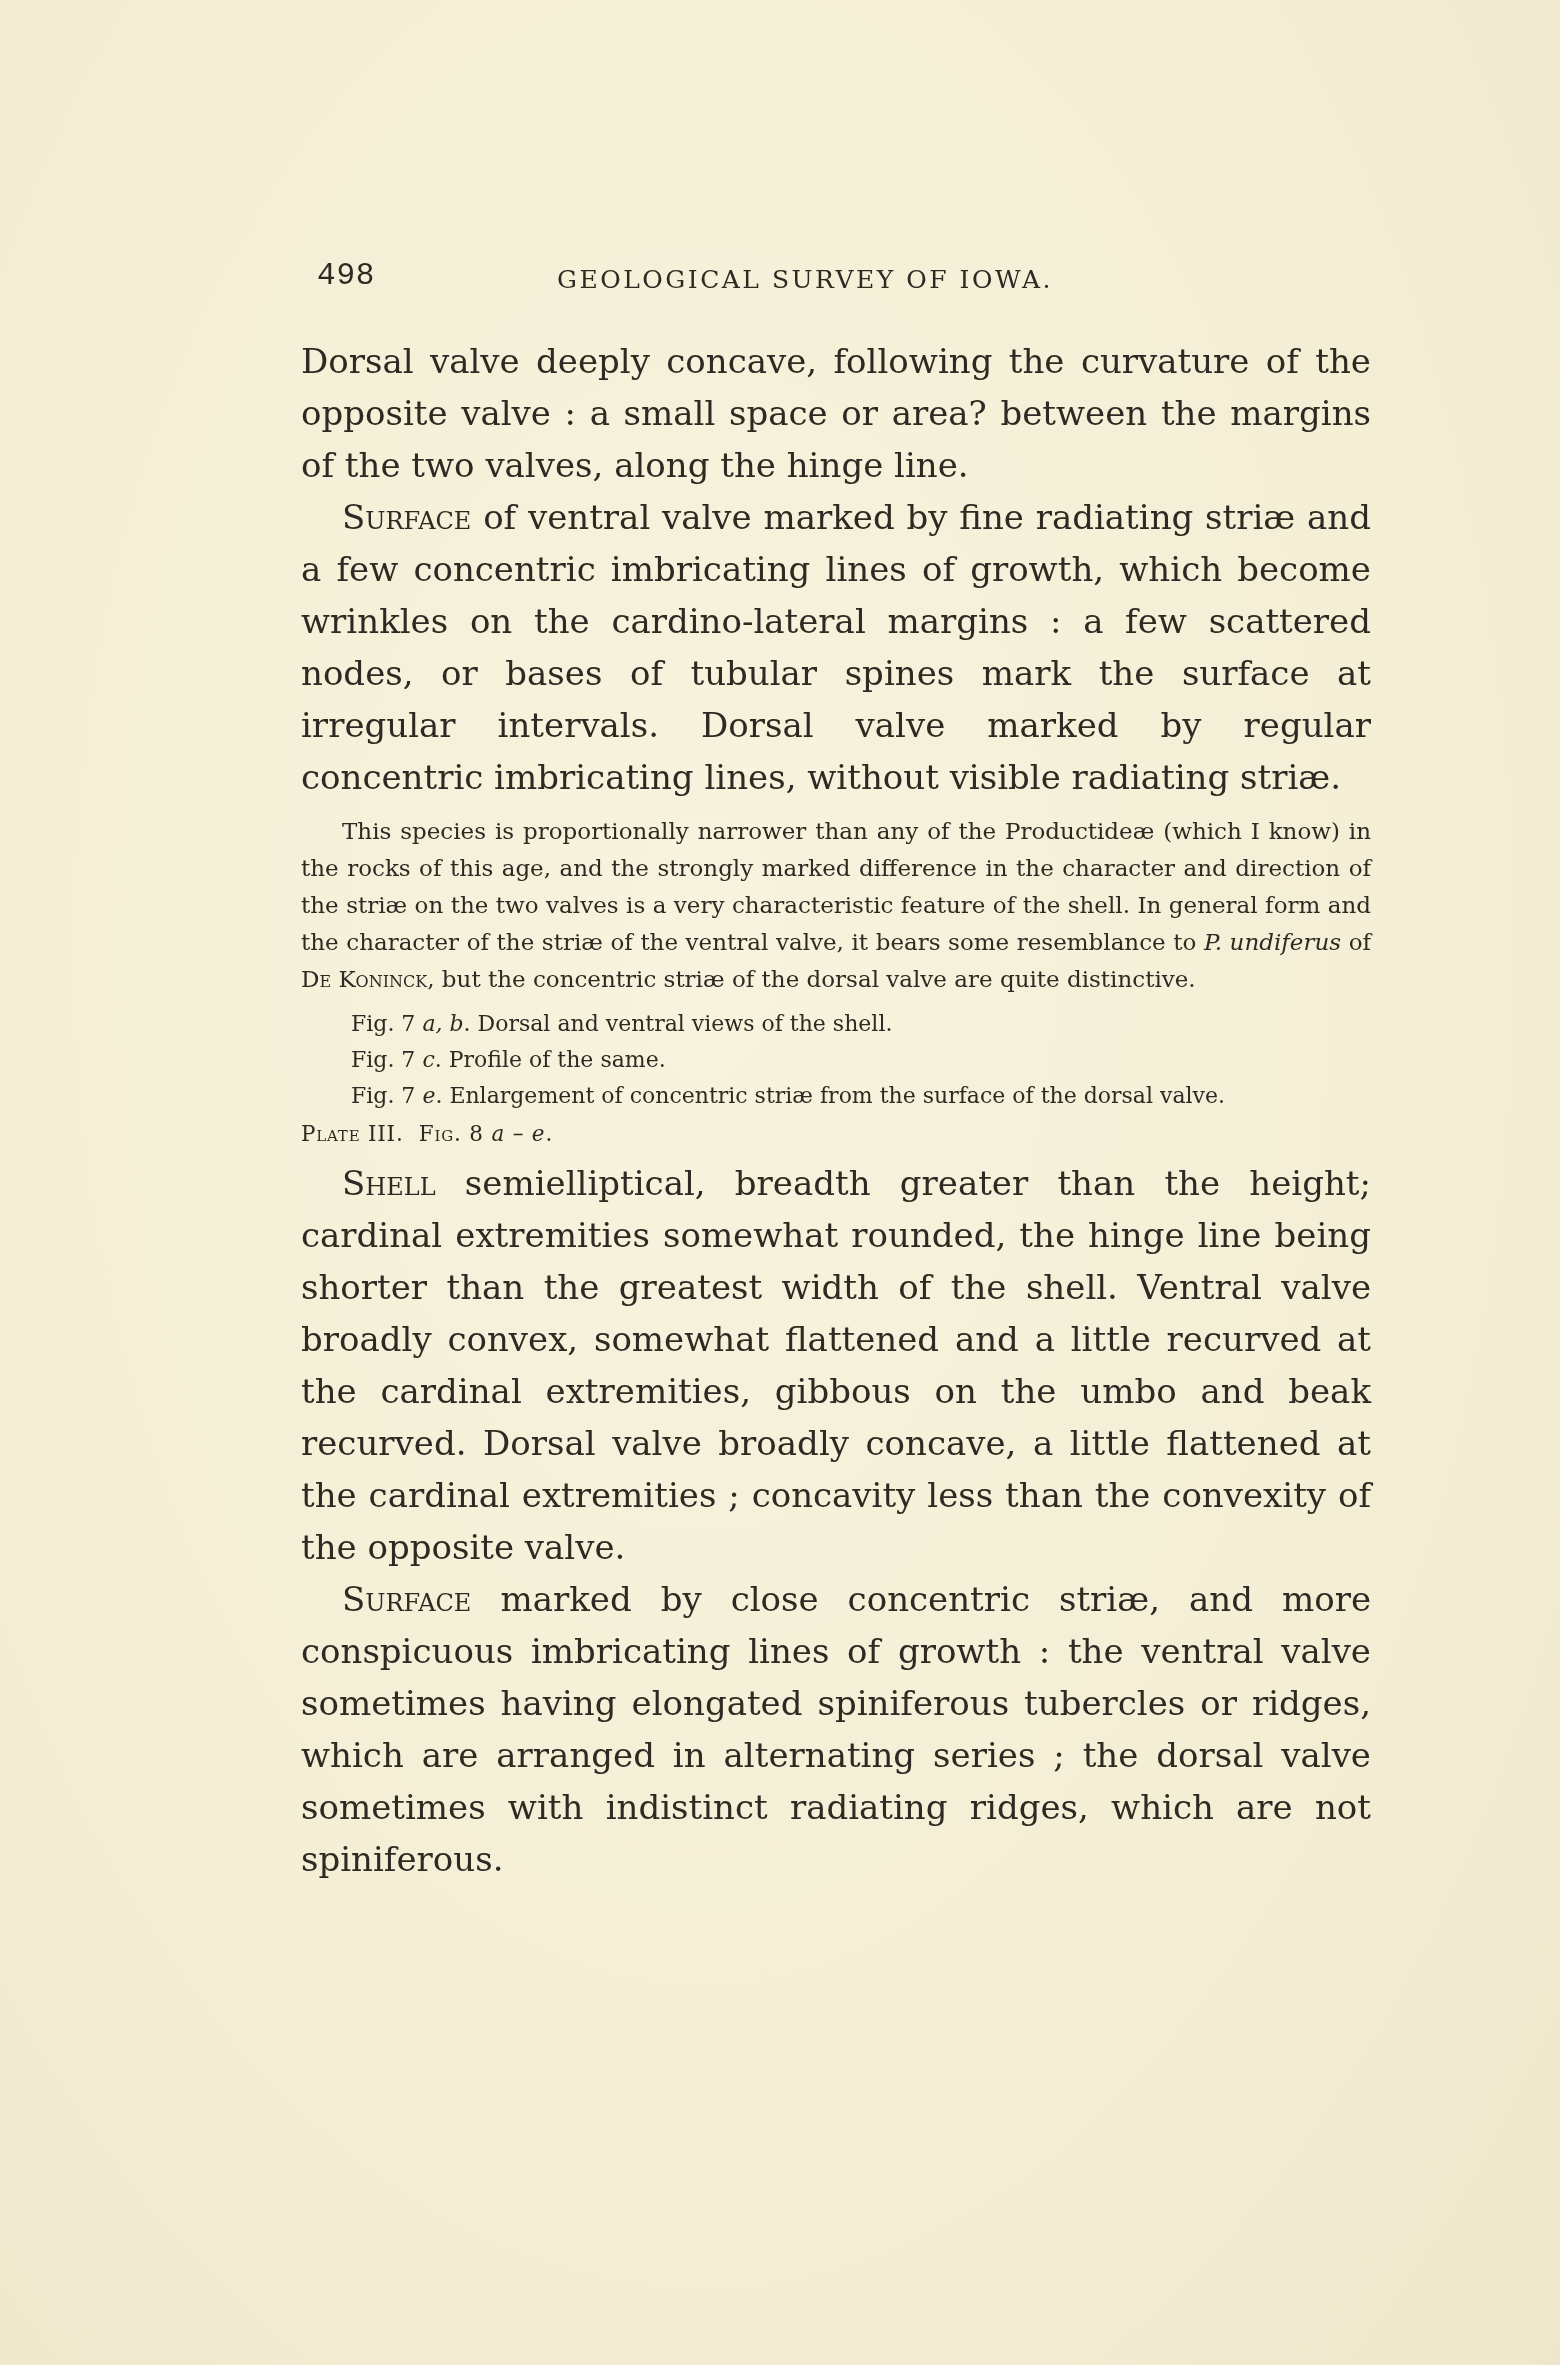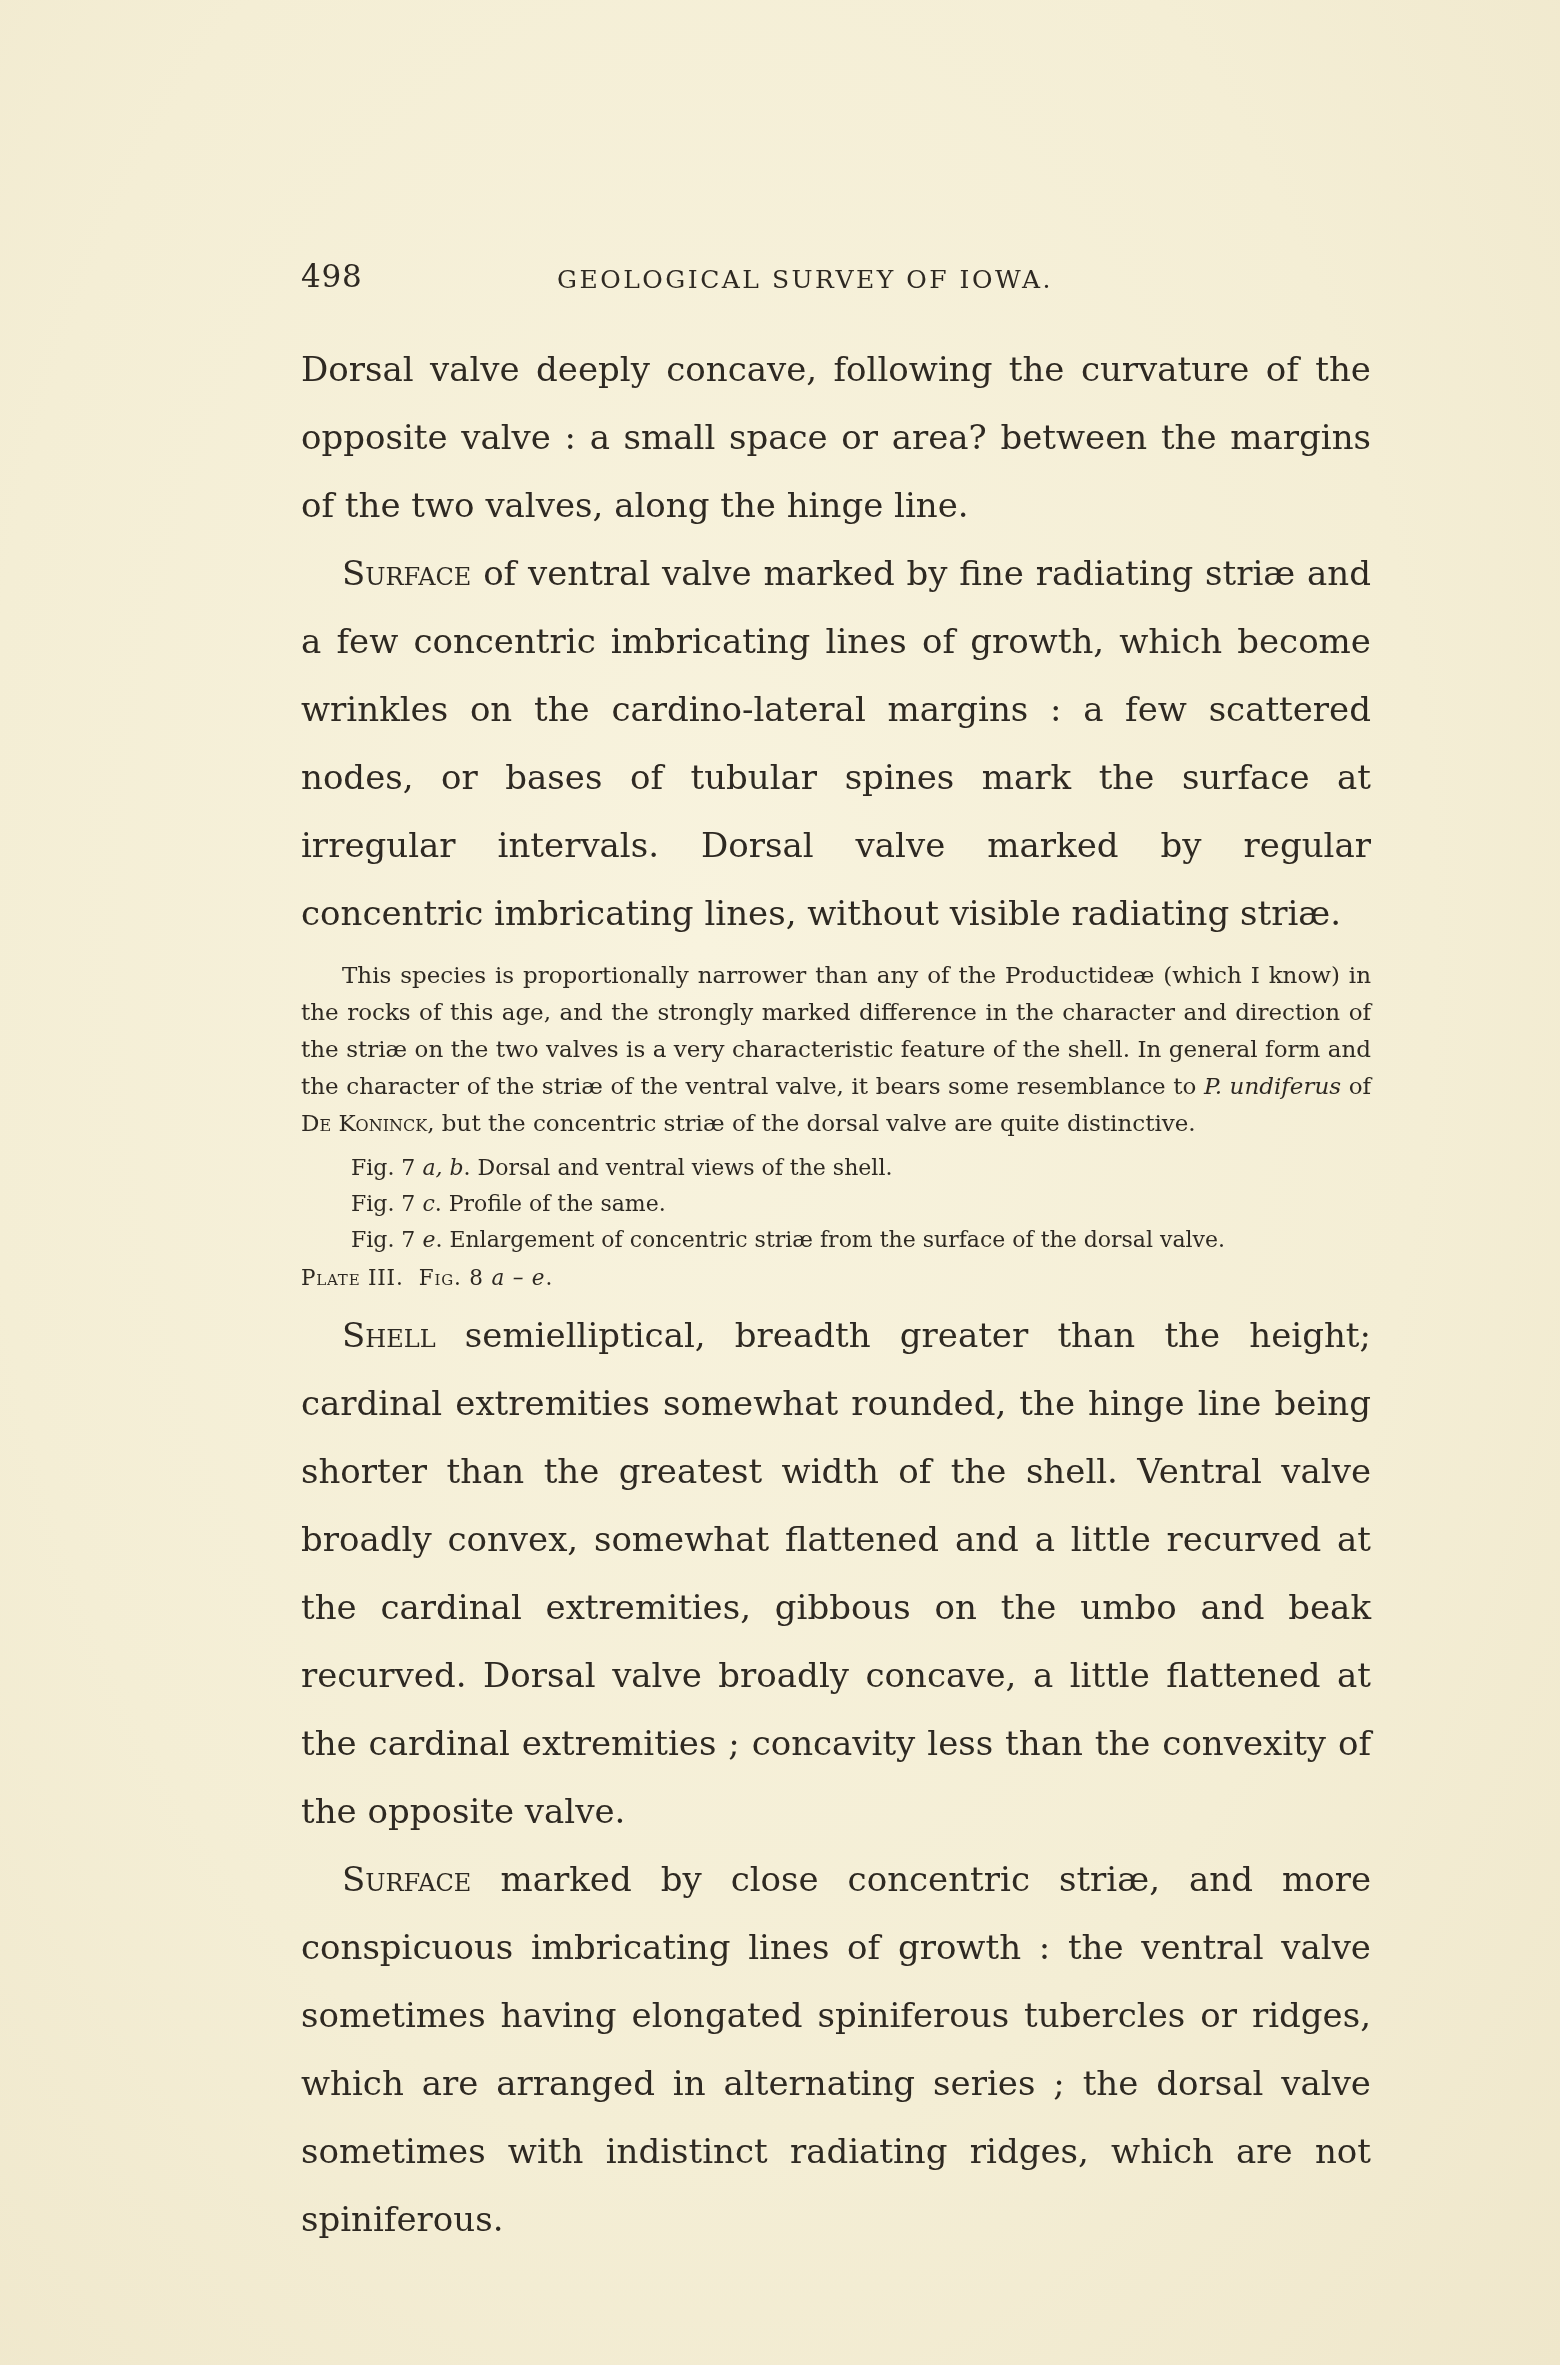--- a/index.html
+++ b/index.html
@@ -9,25 +9,25 @@
     color: #2e2922;
     font-family: "DejaVu Serif", "Liberation Serif", serif;
     position: relative;
     overflow: hidden;
   }
   .page {
     position: absolute; left: 0; top: 0; width: 1561px; height: 2366px;
     background: radial-gradient(ellipse at 45% 40%, #f8f3de 0%, #f4eed5 60%, #efe7cb 100%);
   }
   .header { position: absolute; top: 258px; left: 301px; width: 1074px; height: 41px; }
-  .page-number { position: absolute; left: 0; top: 0; font-size: 31px; letter-spacing: 0.8px; }
+  .page-number { position: absolute; left: 16px; top: 0; font-size: 31px; letter-spacing: 0.8px; font-family: Liberation Mono, monospace; }
   .running-head { position: absolute; left: 256px; top: 6.6px; font-size: 25px; letter-spacing: 2.5px; }
   .body { position: absolute; left: 301px; top: 335px; width: 1070px; }
   p { margin: 0; text-align: justify; text-align-last: left; }
-  .big { font-size: 34px; line-height: 68px; }
+  .big { font-size: 34px; line-height: 52px; }
   .indent { text-indent: 41px; }
   .small { font-size: 23px; line-height: 37px; }
   .sc { font-variant: small-caps; }
   .fig-list { margin-top: 8.3px; margin-left: 50px; font-size: 22px; line-height: 36px; }
   .fig-item { display: block; }
   .title {
     text-align: center; font-family: "Liberation Serif", serif; font-weight: bold;
     font-size: 36px; margin-top: 48px; letter-spacing: 0.4px;
   }
   .title .paren { font-weight: normal; font-size: 30px; }

